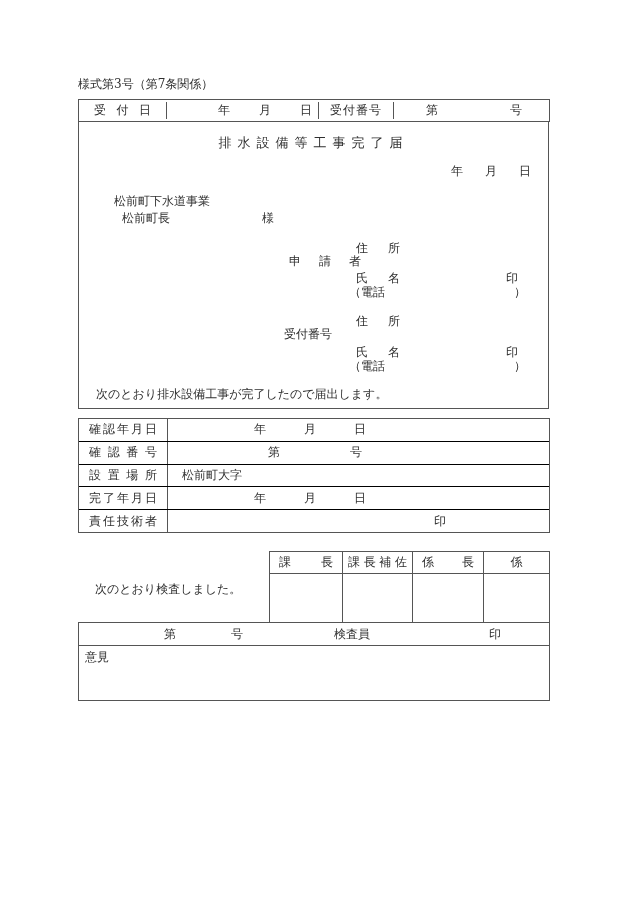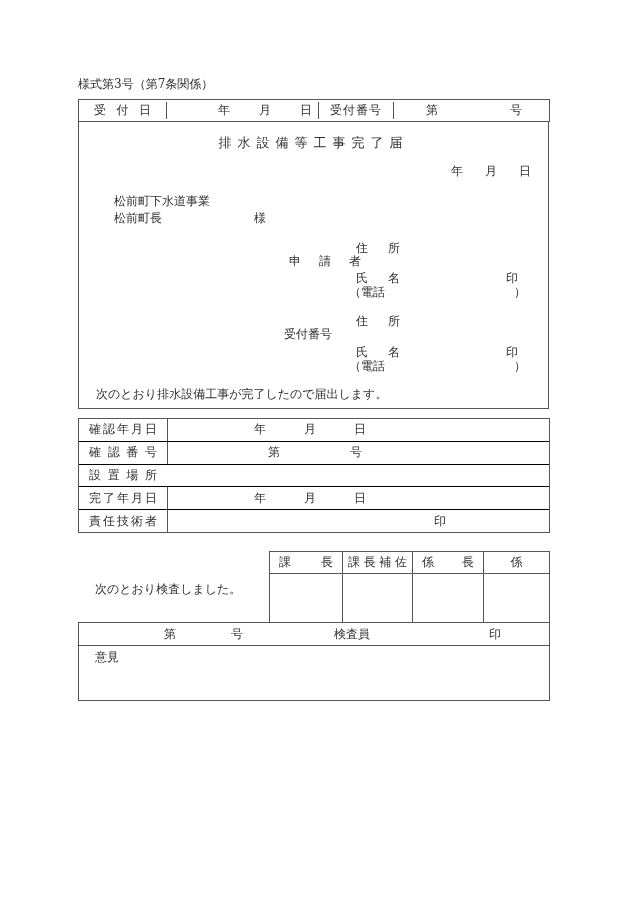--- a/index.html
+++ b/index.html
@@ -28,21 +28,21 @@
   .rc1 .jlabel { width:100%; padding:0 15px; box-sizing:border-box; }
   .rc2 .spread { width:94px; margin-left:auto; margin-right:6px; }
   .rc3 { justify-content:center; letter-spacing:1px; }
   .rc4 .spread { width:96px; margin-left:32px; }
 
   
   #main-box { left:78px; top:121px; width:471px; height:288px; border:1px solid #555; box-sizing:border-box; }
   #form-title { left:0; right:0; top:12px; text-align:center; font-size:13px; letter-spacing:6px; }
   #main-date { top:41px; right:17px; width:80px; }
   #utility-name { left:35px; top:71px; }
-  #mayor-line { left:35px; top:88px; }
+  #mayor-line { left:43px; top:88px; }
   #mayor-honorific { position:absolute; left:140px; top:0; }
   .role-label { position:absolute; }
   .mini-label { position:absolute; width:44px; }
   .seal { position:absolute; }
   #statement { left:17px; top:264px; }
 
   
   #confirm-table { left:78px; top:418px; width:472px; height:115px; border:1px solid #555; box-sizing:border-box; display:flex; flex-direction:column; }
   #confirm-table .trow { flex:1; display:flex; align-items:center; box-sizing:border-box; position:relative; }
   #confirm-table .trow + .trow { border-top:1px solid #000000; }
@@ -62,21 +62,21 @@
   #approval-table .acell + .acell { border-left:1px solid #555; }
   .ac1 { flex:0 0 72px; } .ac2 { flex:0 0 70px; } .ac3 { flex:0 0 71px; } .ac4 { flex:1; }
   .ac1 .jlabel, .ac3 .jlabel { width:100%; padding:0 9px; box-sizing:border-box; }
   .ac2 .jlabel { width:100%; padding:0 5px; box-sizing:border-box; }
   .ac4 .center { width:100%; text-align:center; }
 
   
   #result-table { left:78px; top:622px; width:472px; box-sizing:border-box; }
   #result-row { position:relative; height:24px; border:1px solid #555; box-sizing:border-box; }
   #result-row span { position:absolute; top:50%; transform:translateY(-50%); }
-  #opinion-box { height:55px; border:1px solid #555; border-top:none; box-sizing:border-box; padding:3px 16px; }
+  #opinion-box { height:55px; border:1px solid #555; border-top:none; box-sizing:border-box; padding:3px 6px; }
 </style>
 </head>
 <body>
 
 <div id="page">
 
   <div class="abs" style="left:78px; top:76px;">様式第3号（第7条関係）</div>
 
   <div id="receipt-table" class="abs bordered">
     <div class="cell rc1">
@@ -157,20 +157,23 @@
         <div class="spread v-num">
           <span>第</span>
           <span>号</span>
         </div>
       </div>
     </div>
     <div class="trow">
       <div class="lcell">
           <span class="jlabel">設置場所</span>
         </div>
+      <div class="vcell">
+        <span class="v-text">松前町大字</span>
+      </div>
     </div>
     <div class="trow">
       <div class="lcell">
           <span class="jlabel">完了年月日</span>
         </div>
       <div class="vcell">
         <div class="spread v-date">
           <span>年</span>
           <span>月</span>
           <span>日</span>

